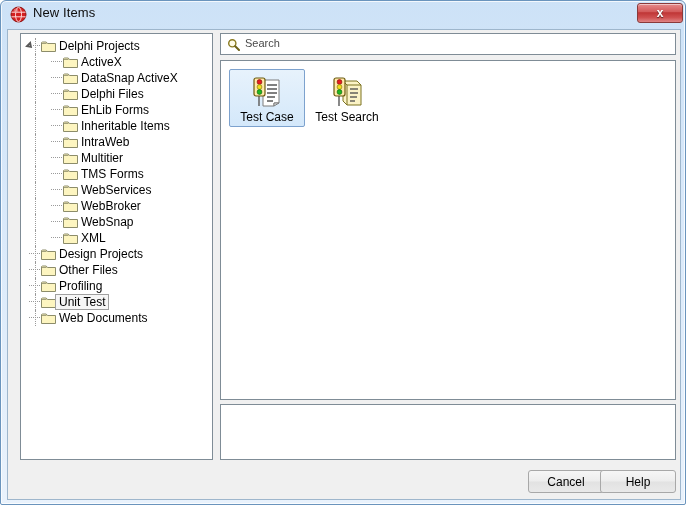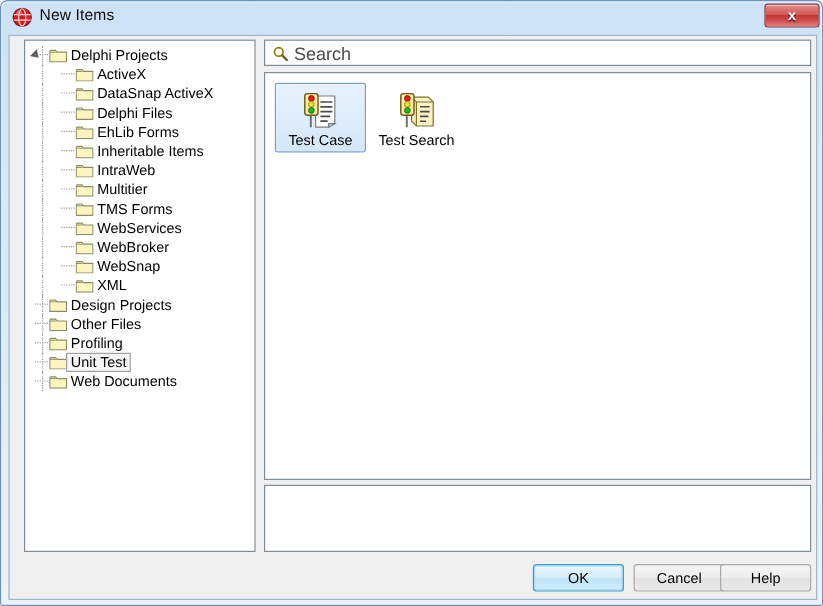--- a/index.html
+++ b/index.html
@@ -180,21 +180,21 @@
     cursor: text;
   }
   .search-icon {
     position: absolute;
     left: 6px; top: 4px;
     width: 13px; height: 13px;
   }
   .search-placeholder {
     position: absolute;
     left: 24px; top: 3px;
-    font-size: 15px;
+    font-size: 11px;
     color: #4a4a4a;
   }
 
   
   .items-panel {
     position: absolute;
     left: 212px; top: 30px;
     width: 456px;
     height: 340px;
     background: #ffffff;
@@ -551,23 +551,20 @@
           </svg>
         </span>
         <span class="item-label">Test Search</span>
       </div>
     </div>
 
     <div class="desc-panel">
       <span></span>
     </div>
 
-    <div class="btn btn-ok">
-      <span>OK</span>
-    </div>
     <div class="btn btn-cancel">
       <span>Cancel</span>
     </div>
     <div class="btn btn-help">
       <span>Help</span>
     </div>
 
   </div>
 </div>
 

